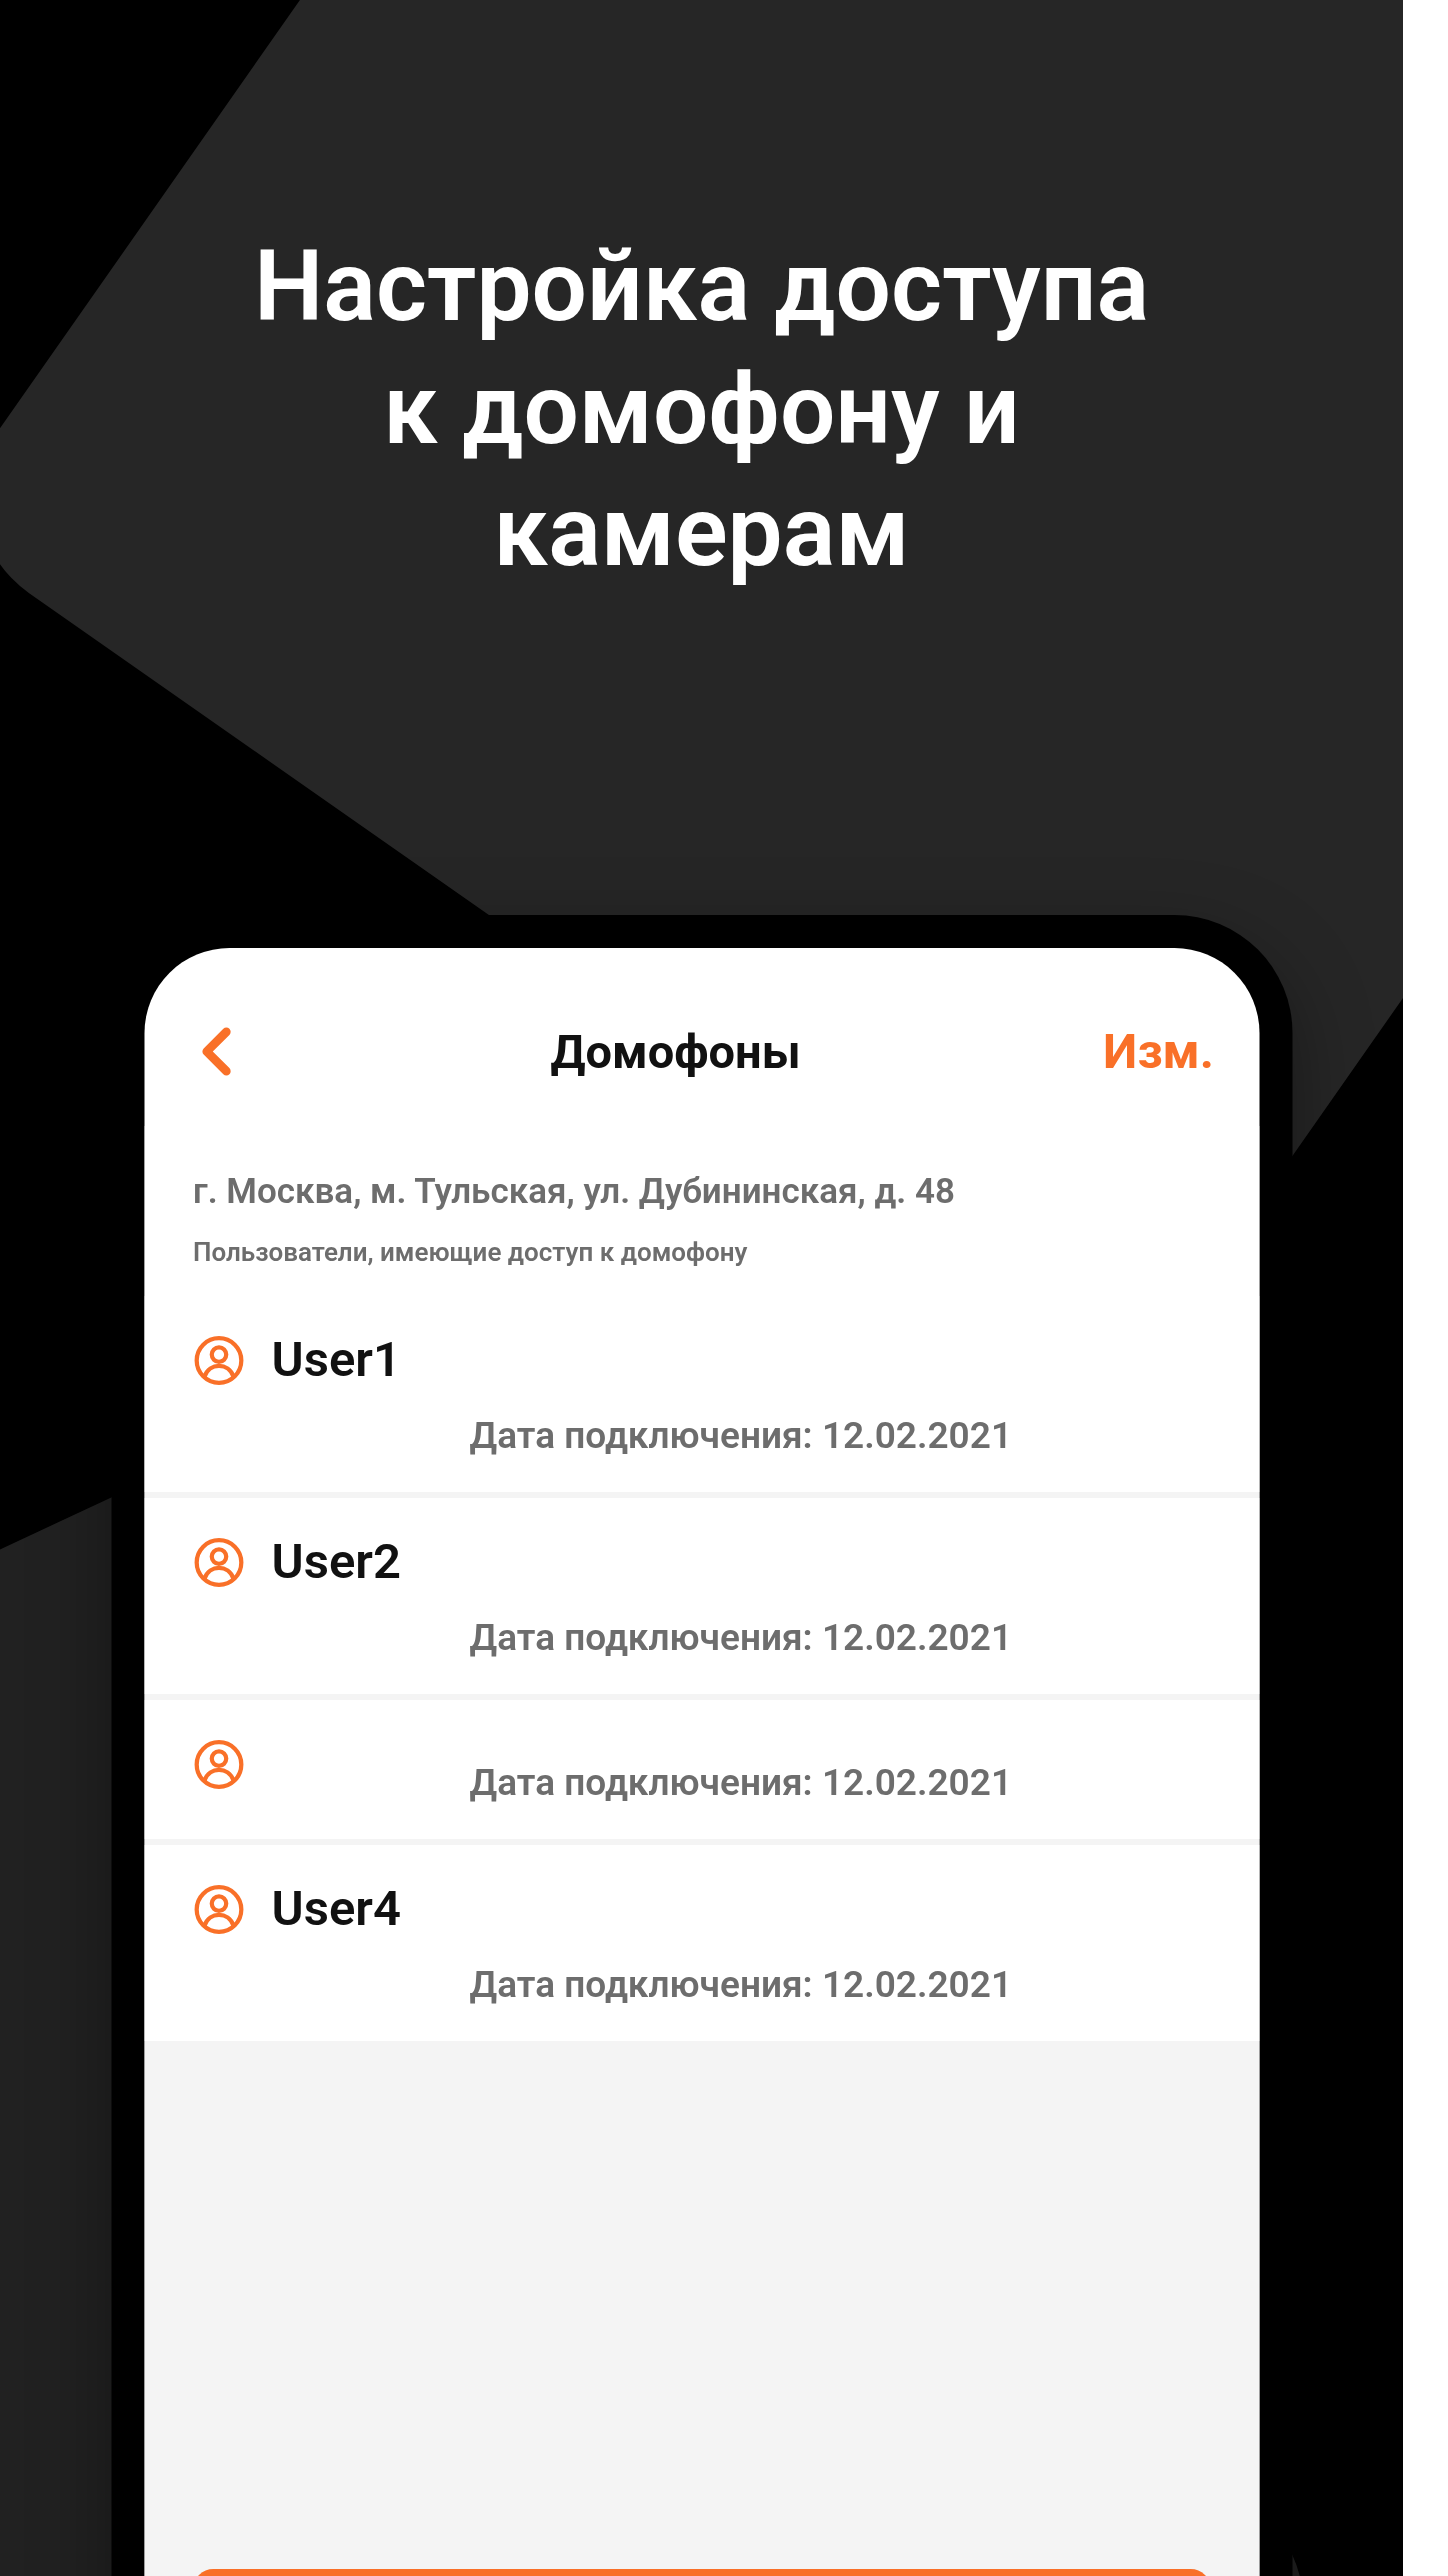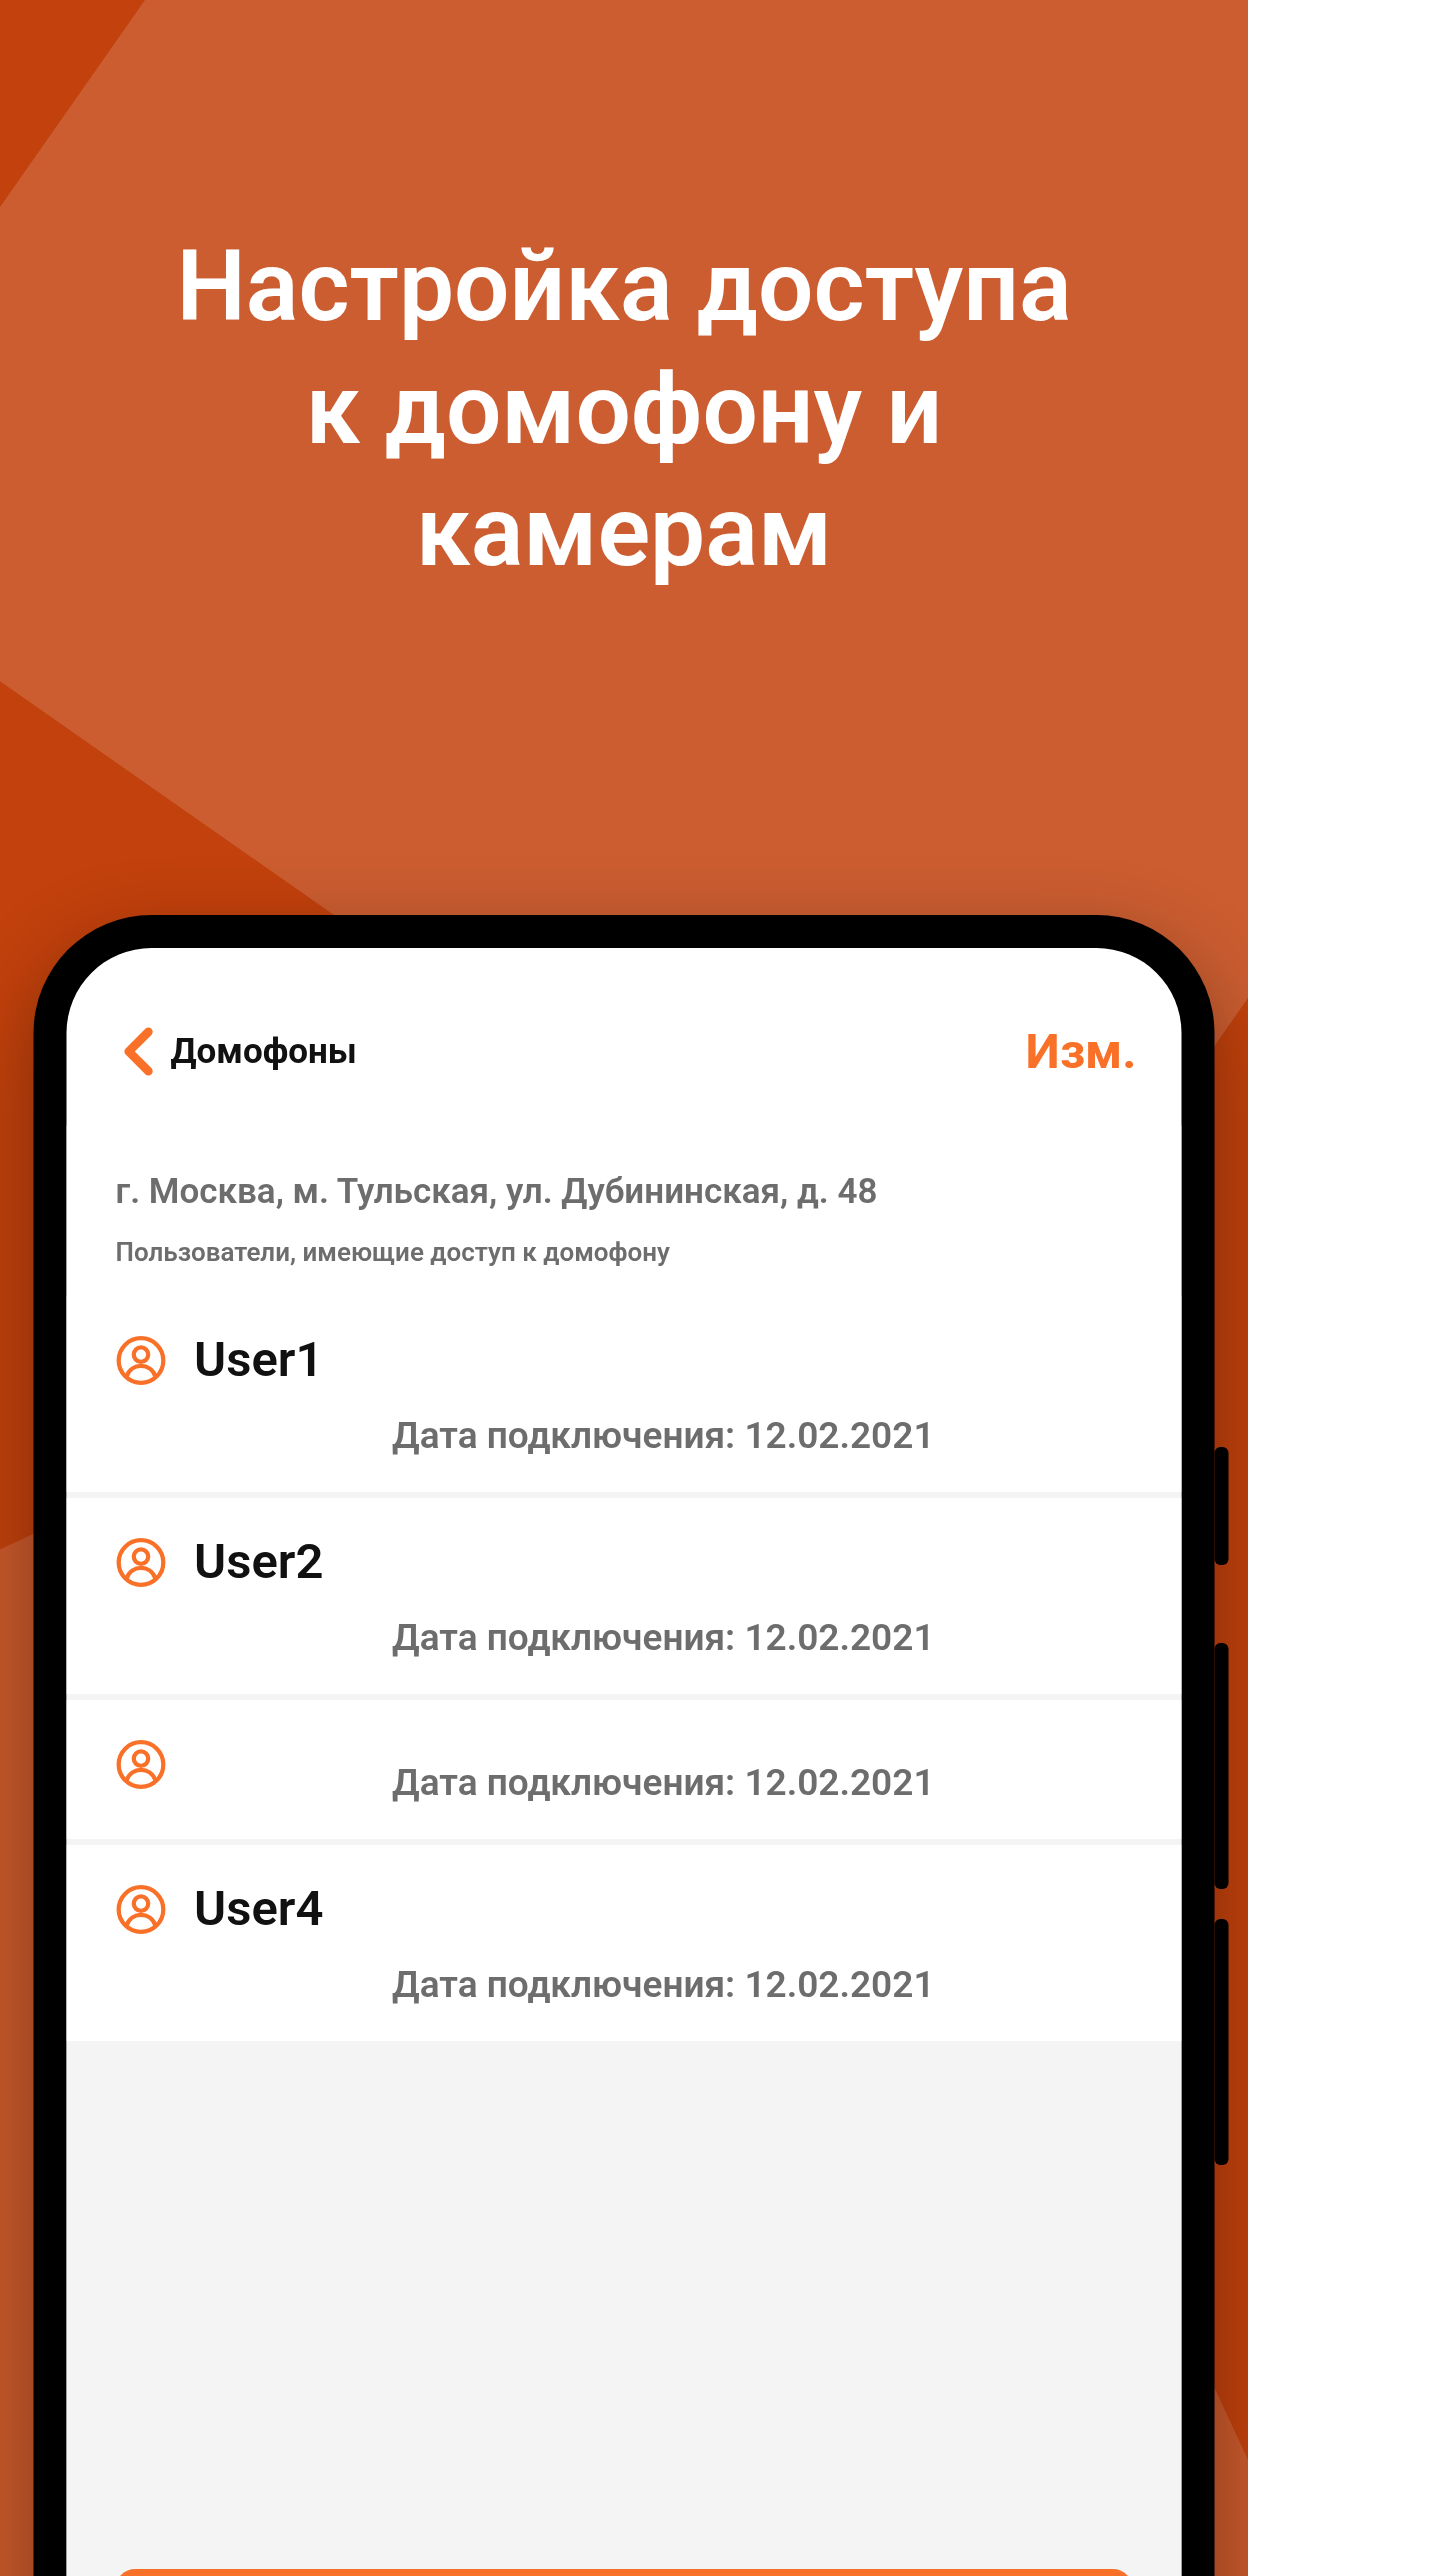--- a/index.html
+++ b/index.html
@@ -1,21 +1,21 @@
 <!DOCTYPE html>
 <html><head>
 <meta charset="utf-8">
 <style>
   * { margin: 0; padding: 0; box-sizing: border-box; }
   html, body { width: 1449px; height: 2576px; overflow: hidden; font-family: -apple-system, BlinkMacSystemFont, "Segoe UI", Roboto, Arial, sans-serif; }
   .stage {
     position: relative;
-    width: 1248px;
+    width: 1403px;
     height: 2576px;
-    background: #c2410c;
+    background: #000000;
     overflow: hidden;
   }
   
   .stage::before {
     content: "";
     position: absolute;
     top: -394px; right: -295px;
     width: 1476px; height: 1476px;
     background: rgba(255,255,255,0.15);
     transform: rotate(35deg);
@@ -84,25 +84,25 @@
     padding: 0 45px;
     flex-shrink: 0;
     margin-top: 29.5px;
   }
   .nav .back {
     width: 59px; height: 59px;
     display: flex; align-items: center; justify-content: center;
     cursor: pointer;
   }
   .nav .title {
-    font-size: 35px;
+    font-size: 47px;
     font-weight: 700;
     color: #111;
     flex: 1;
-    text-align: left;
+    text-align: center;
   }
   .nav .edit {
     font-size: 49px;
     font-weight: 700;
     color: #f97028;
     cursor: pointer;
   }
   .meta {
     padding: 41px 49px 29.5px 49px;
     background: #fff;

